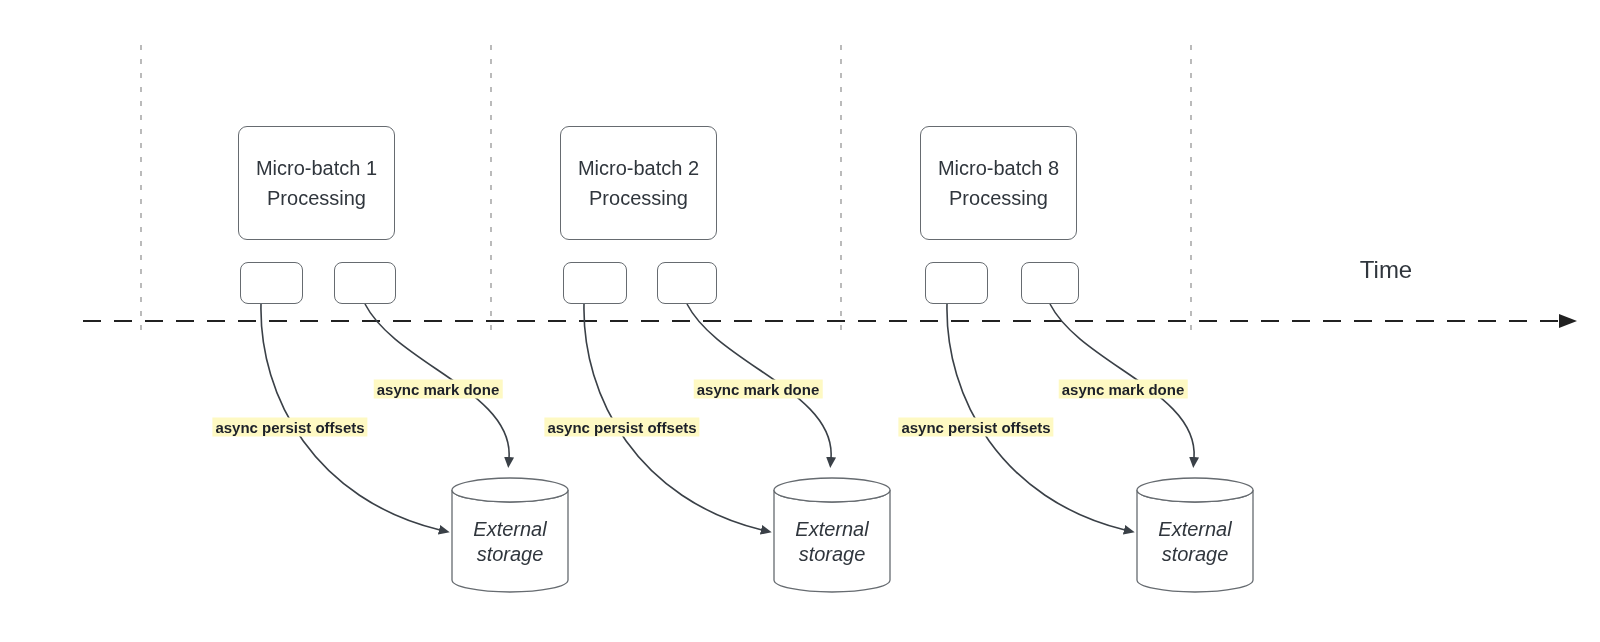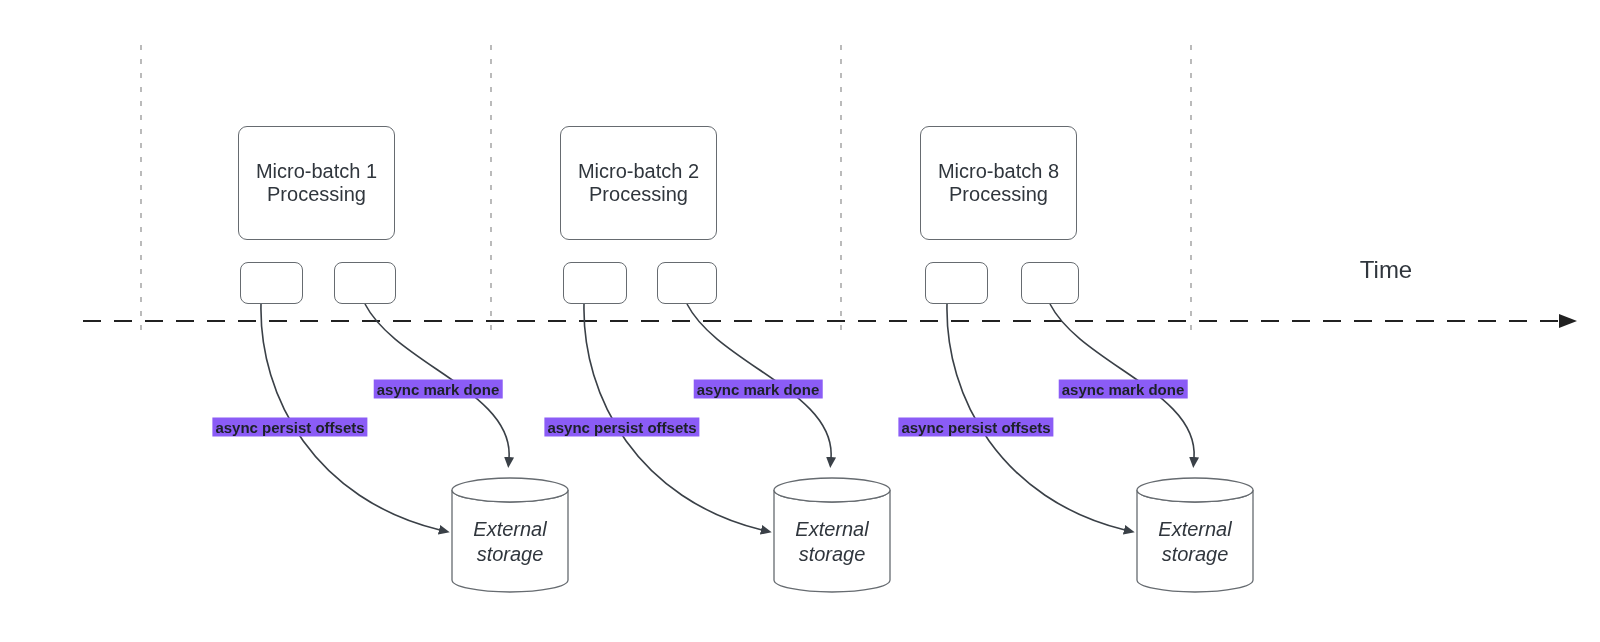--- a/index.html
+++ b/index.html
@@ -35,21 +35,21 @@
     display: flex;
     align-items: center;
     justify-content: center;
     text-align: center;
   }
   .node.big {
     width: 157px; height: 114px;
     top: 126px;
     border-radius: 9px;
     font-size: 20px;
-    line-height: 23px;
+    line-height: 30px;
     color: var(--node-text, #30363d);
   }
   .node.small {
     height: 42px;
     top: 262px;
     border-radius: 8px;
   }
   .pre { white-space: pre-line; }
 
   .storage-label {
@@ -59,21 +59,21 @@
     text-align: center;
     font-size: 20px;
     line-height: 25px;
     color: var(--node-text, #30363d);
     white-space: pre-line;
     font-style: italic;
   }
   .edge-label {
     position: absolute;
     transform: translate(-50%, -50%);
-    background: #8b5cf6;
+    background: #fef9c3;
     padding: 1px 3px;
     font-size: 15px;
     font-weight: bold;
     color: var(--label-text, #1d2129);
     white-space: nowrap;
   }
   .time-label {
     position: absolute;
     transform: translate(-50%, -50%);
     font-size: 24px;

